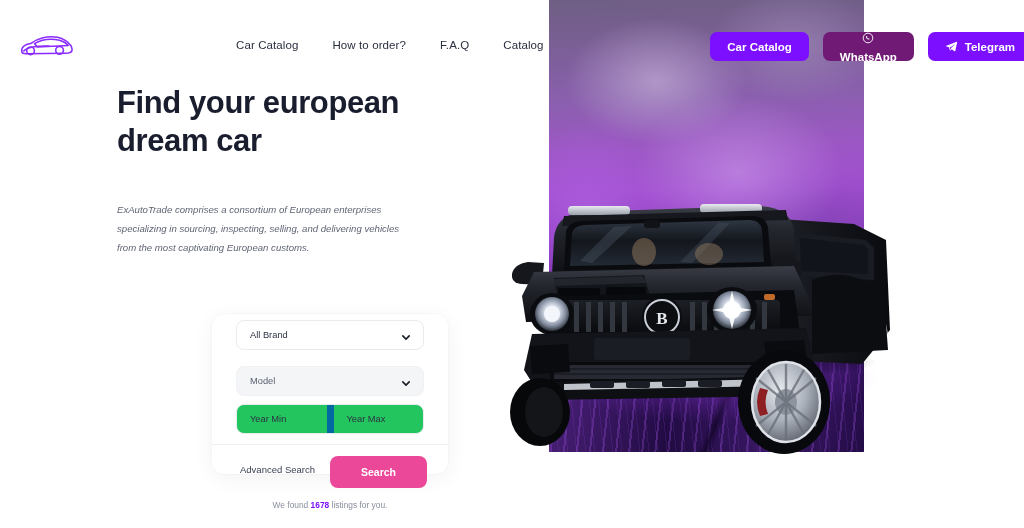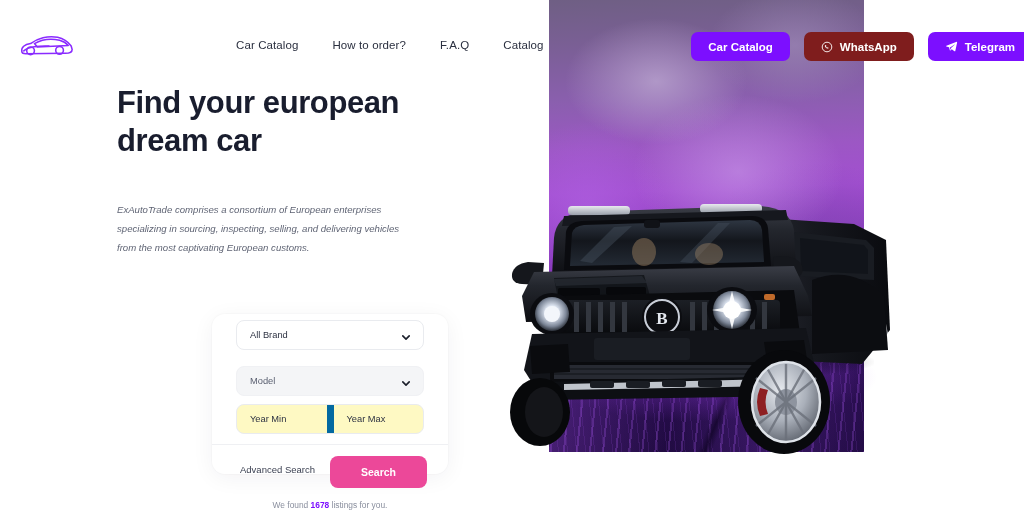--- a/index.html
+++ b/index.html
@@ -60,21 +60,21 @@
     font-size:11.5px; color:#2a2f3f; text-decoration:none; letter-spacing:.1px; white-space:nowrap;
   }
   .cta-group { position:absolute; right:-8px; top:16px; display:flex; gap:14px; align-items:center; }
   .btn {
     display:inline-flex; align-items:center; gap:7px;
     height:29px; padding:0 17px; border-radius:7px;
     font-size:11.5px; font-weight:bold; color:#fff; border:none;
     font-family:"Liberation Sans", sans-serif; cursor:pointer; white-space:nowrap;
   }
   .btn-purple { background:#7C0FFF; }
-  .btn-green  { background:#7f1d1d; }
+  .btn-green  { background:#701a75;flex-direction:column; }
   .btn svg { display:block; }
 
   
   .headline {
     position:absolute; left:117px; top:84px; width:330px;
     font-size:31px; line-height:38px; font-weight:bold;
     color:#191d2e; letter-spacing:-.4px;
   }
   .subtext {
     position:absolute; left:117px; top:200px; width:300px;
@@ -93,21 +93,21 @@
     display:flex; align-items:center; padding:0 13px;
     font-size:9.3px; color:#2d3242;
   }
   .field.disabled { background:#f4f5f7; border-color:#f0f1f4; color:#5b6071; }
   .field .chev { position:absolute; right:13px; top:11px; width:8px; height:5px; }
   .field-brand { top:6px;border-radius:8px; }
   .field-model { top:52px; }
 
   .year-row {
     position:absolute; left:24px; top:90px; width:188px; height:30px;
-    border:1px solid #e9ebef; border-radius:8px; background:#fef9c3; display:flex;
+    border:1px solid #e9ebef; border-radius:8px; background:#22c55e; display:flex;
   }
   .year-cell {
     flex:1; display:flex; align-items:center; padding:0 13px;
     font-size:9.3px; color:#2d3242;
   }
   .year-cell + .year-cell { border-left:7px solid #0369a1; }
 
   .divider { position:absolute; left:0; top:130px; width:236px; height:1px; background:#eff0f3; }
 
   .actions { position:absolute; left:0; top:142px; width:236px; height:36px; display:flex; align-items:center; }

